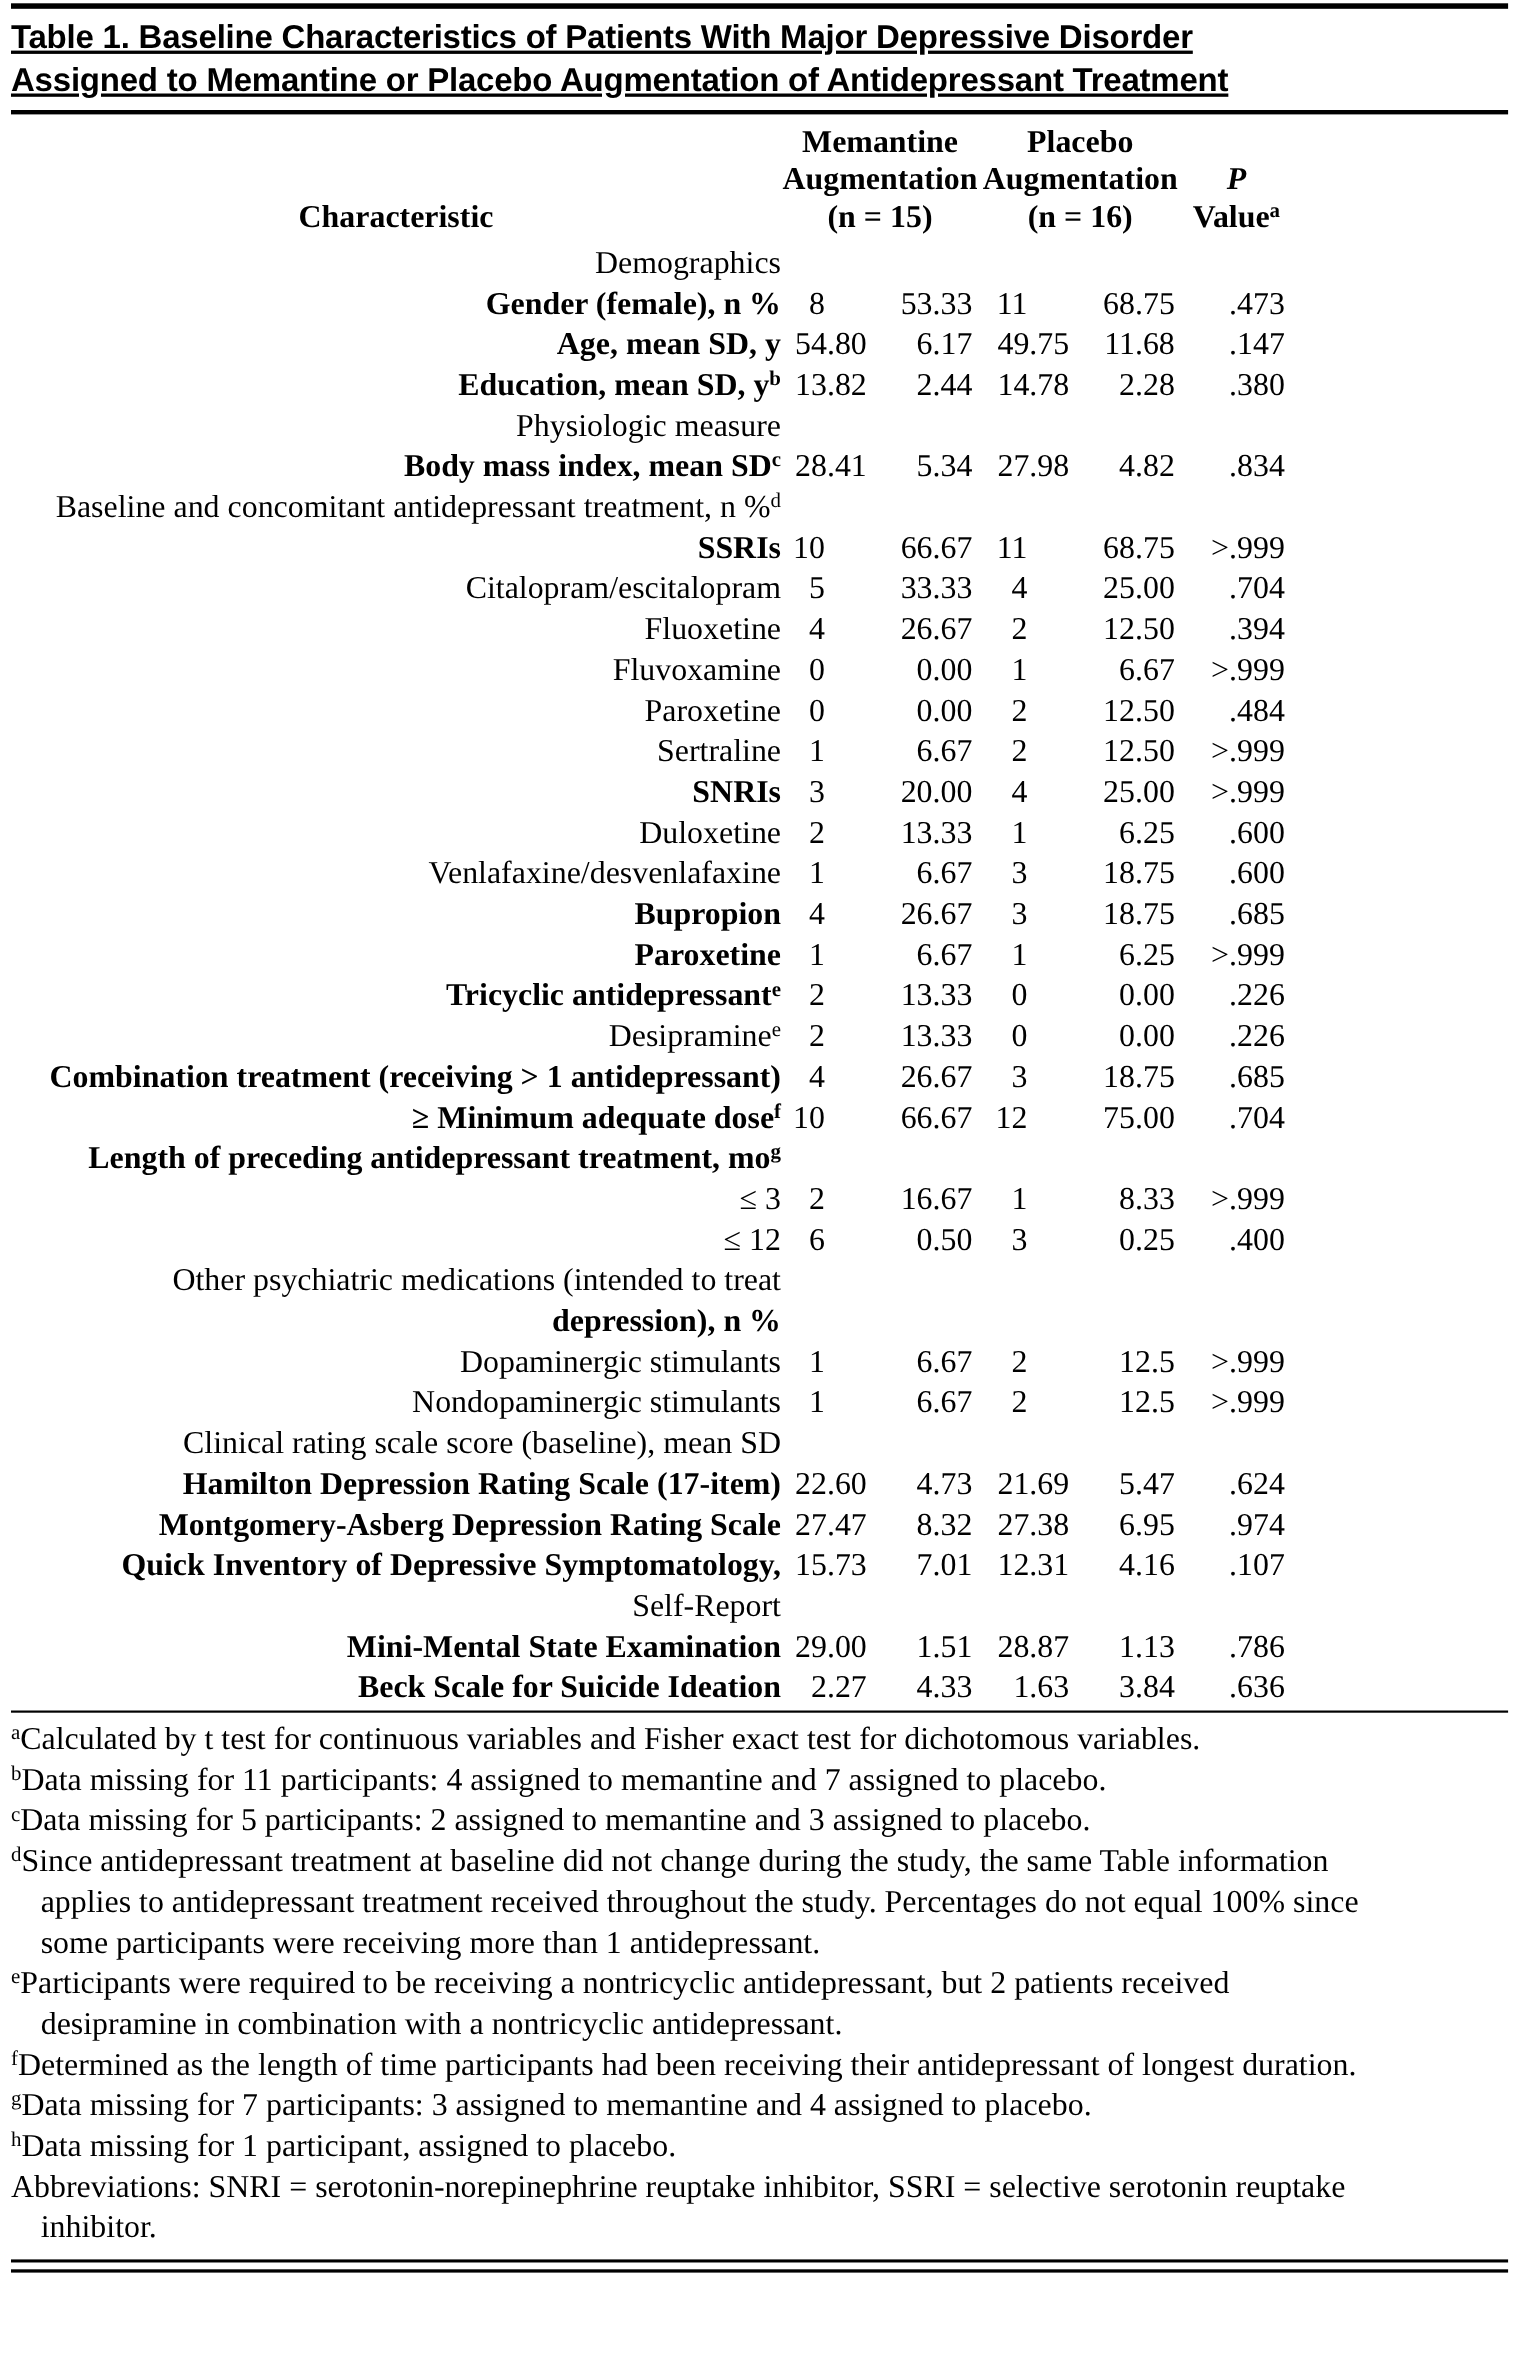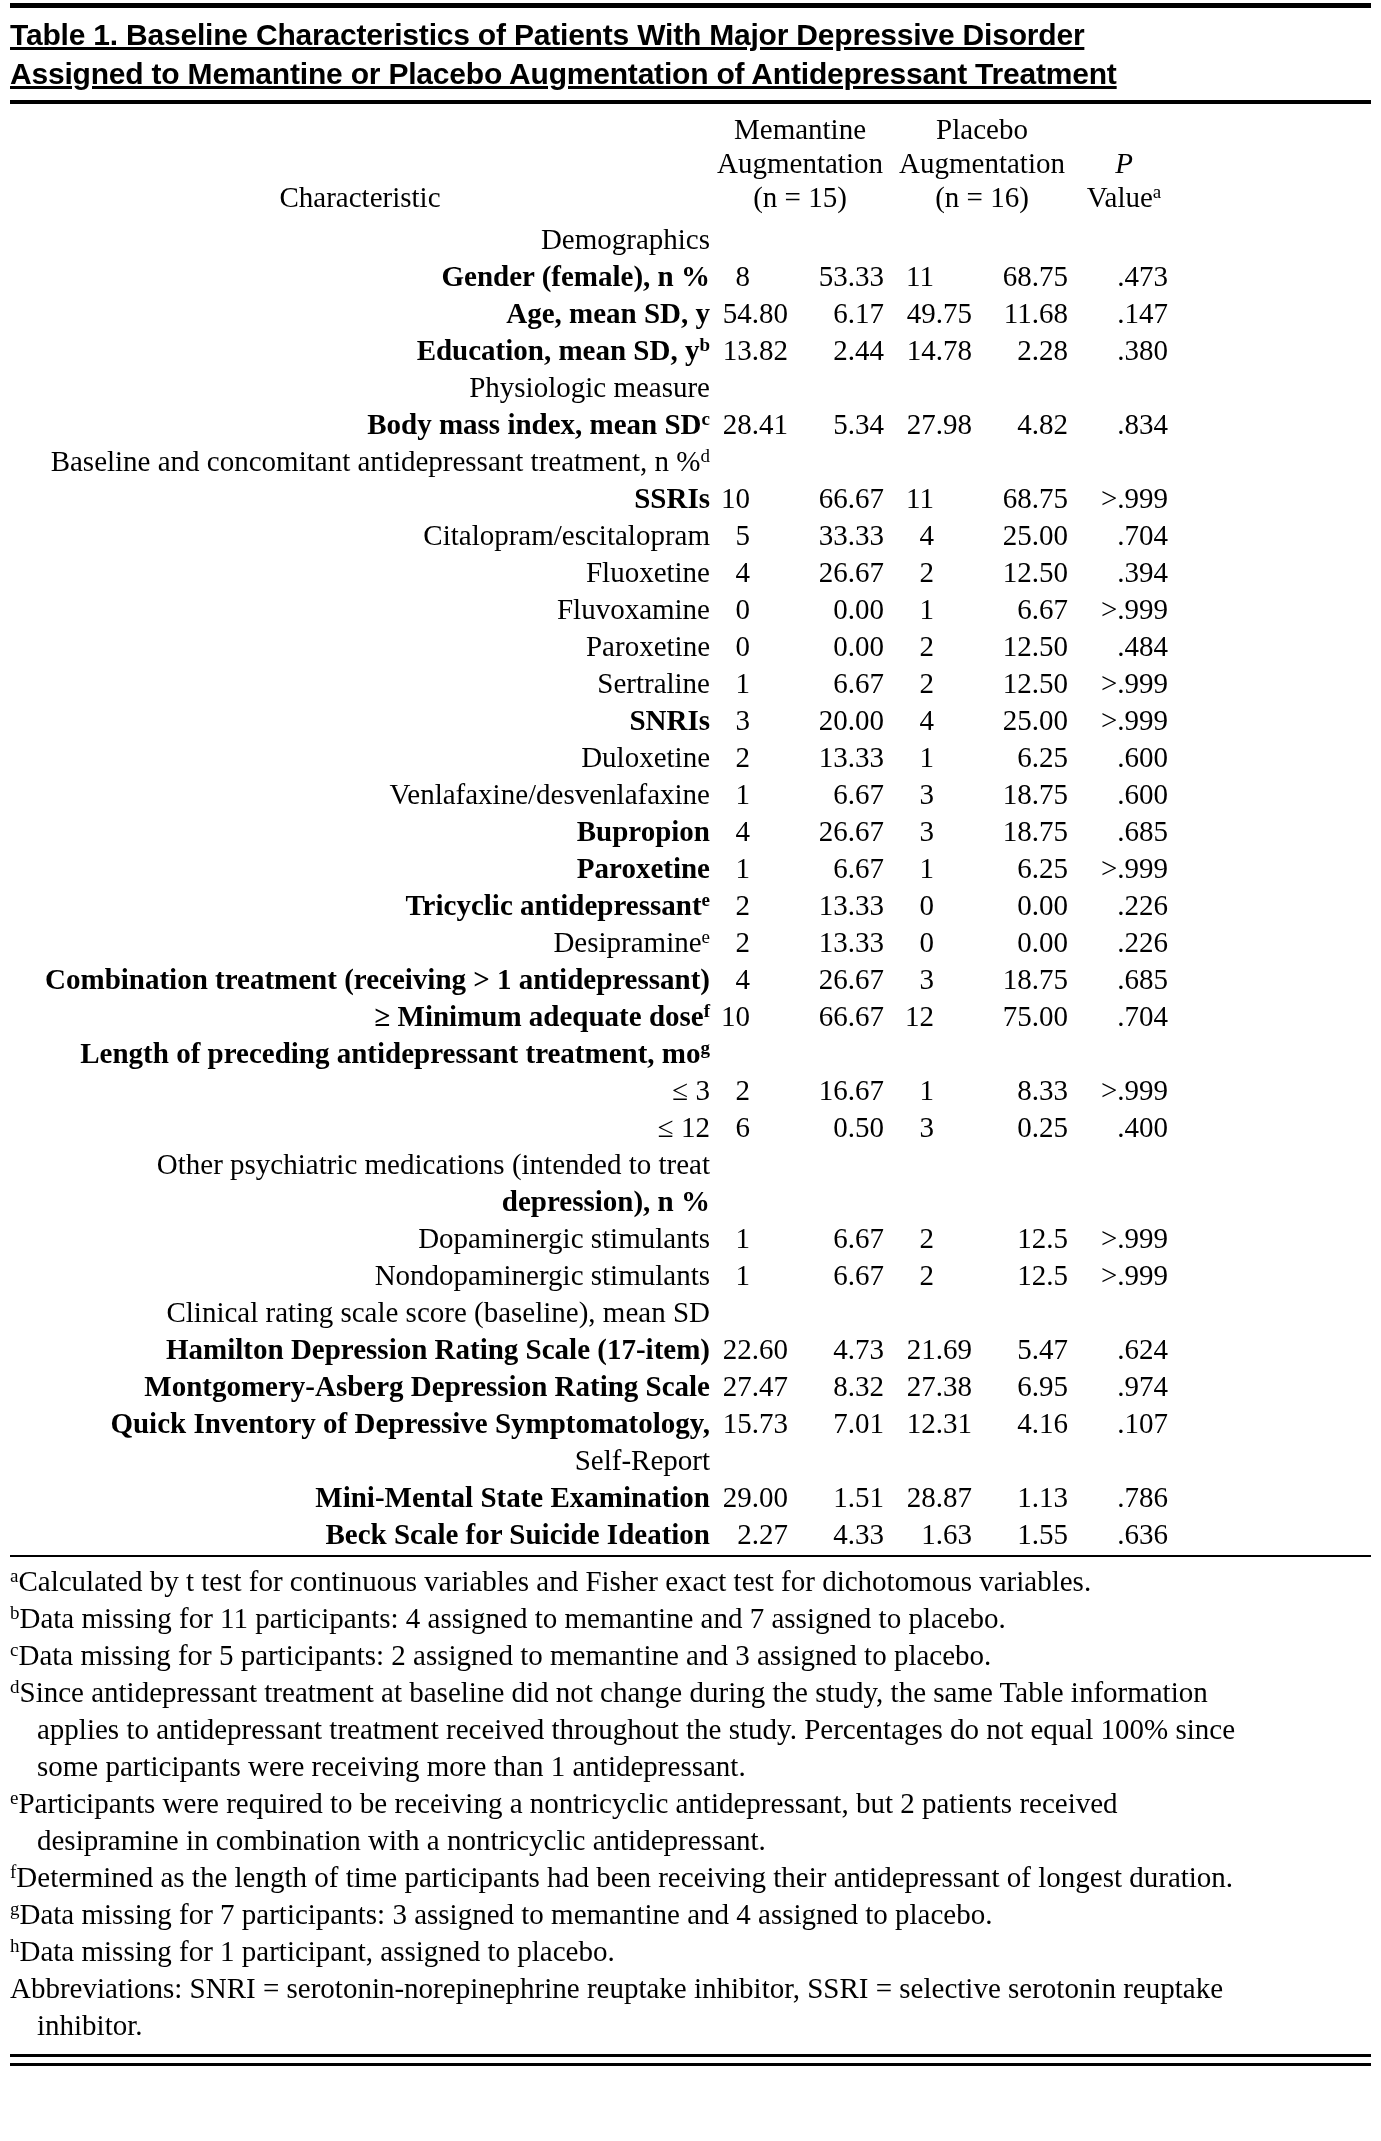--- a/index.html
+++ b/index.html
@@ -21,21 +21,21 @@
     font-family: "Liberation Sans", sans-serif;
     font-weight: 700;
     font-size: 30px;
     line-height: 39px;
     letter-spacing: -0.2px;
     margin: 7px 0 7px 0;
     text-decoration: underline;
   }
   table { border-collapse: collapse; table-layout: fixed; width: 1164px; }
   thead th {
-    font-weight: 400;
+    font-weight: 700;
     font-size: 29px;
     vertical-align: bottom;
     padding: 8px 0 7px 0;
   }
   th.char { text-align: center; }
   th.group, th.pcol { text-align: center; }
   th .hline { line-height: 34px; white-space: nowrap; }
   .em { font-style: italic; }
   tbody td {
     font-size: 29px;
@@ -447,21 +447,21 @@
           <td class="num">1.13</td>
           <td class="num">.786</td>
         </tr>
         <tr>
           <td class="label">
             <div class="line i1"><span>Beck Scale for Suicide Ideation</span></div>
           </td>
           <td class="num">2.27</td>
           <td class="num">4.33</td>
           <td class="num">1.63</td>
-          <td class="num">1.55</td>
+          <td class="num">3.84</td>
           <td class="num">.636</td>
         </tr>
       </tbody>
   </table>
 
   <div class="rule rule-thin body-rule"></div>
 
   <div class="footnotes">
       <div class="footnote"><sup>a</sup><span>Calculated by t test for continuous variables and Fisher exact test for dichotomous variables.</span></div>
       <div class="footnote"><sup>b</sup><span>Data missing for 11 participants: 4 assigned to memantine and 7 assigned to placebo.</span></div>

